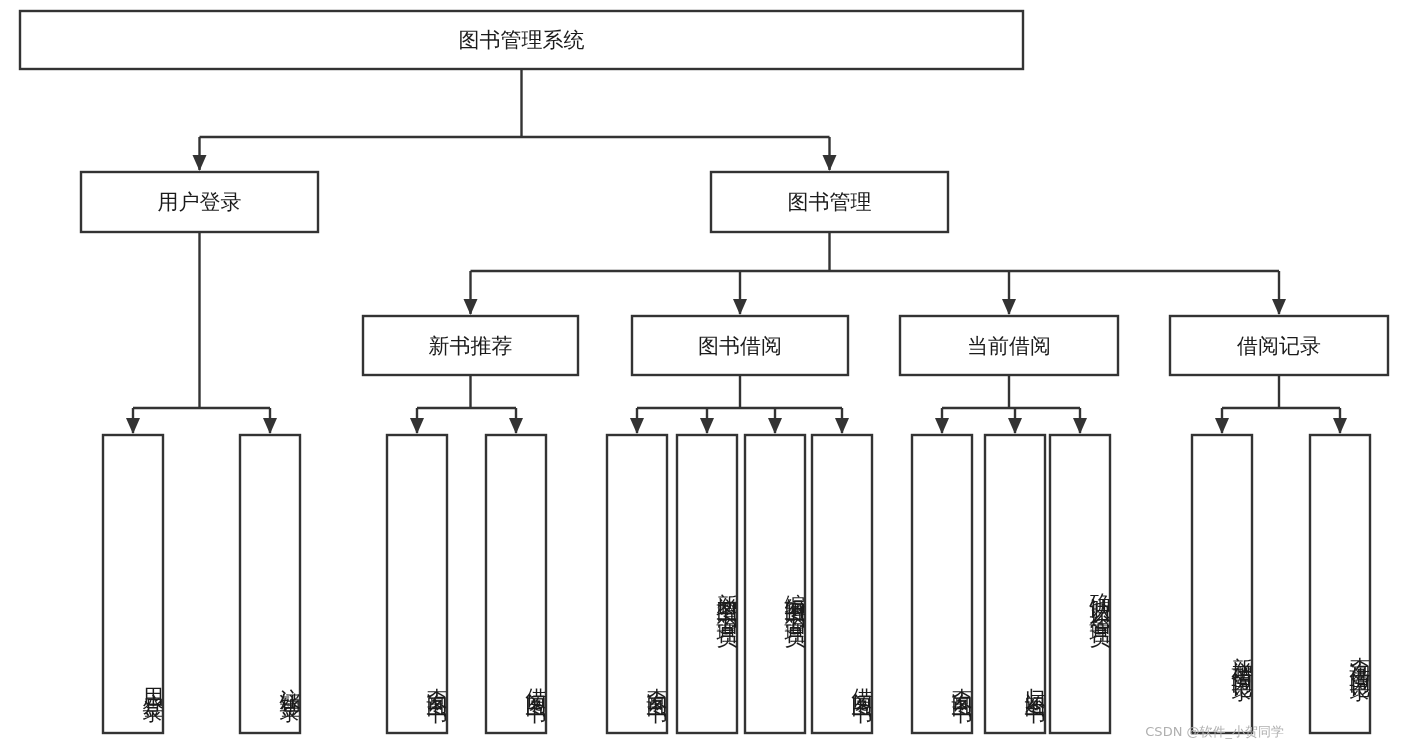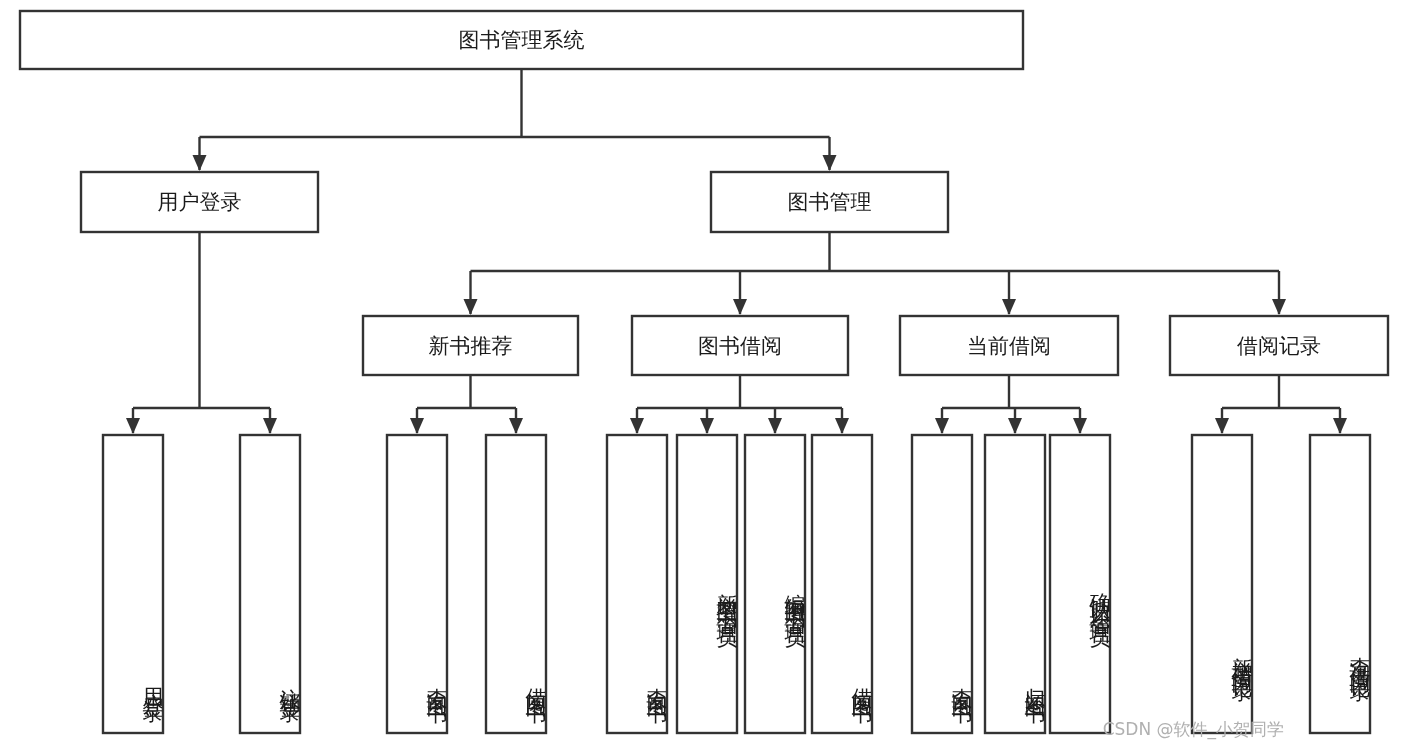--- a/index.html
+++ b/index.html
@@ -58,21 +58,21 @@
     letter-spacing: 5px;
     text-align: center;
     white-space: nowrap;
     pointer-events: none;
   }
   .watermark {
     position: absolute;
     right: 8px;
     bottom: 6px;
     font-family: "DejaVu Sans", "Liberation Sans", sans-serif;
-    font-size: 17px;
+    font-size: 13px;
     color: #b0b0b0;
     white-space: nowrap;
     user-select: none;
   }
 </style>
 </head>
 <body>
 
 <div id="diagram-root">
 

